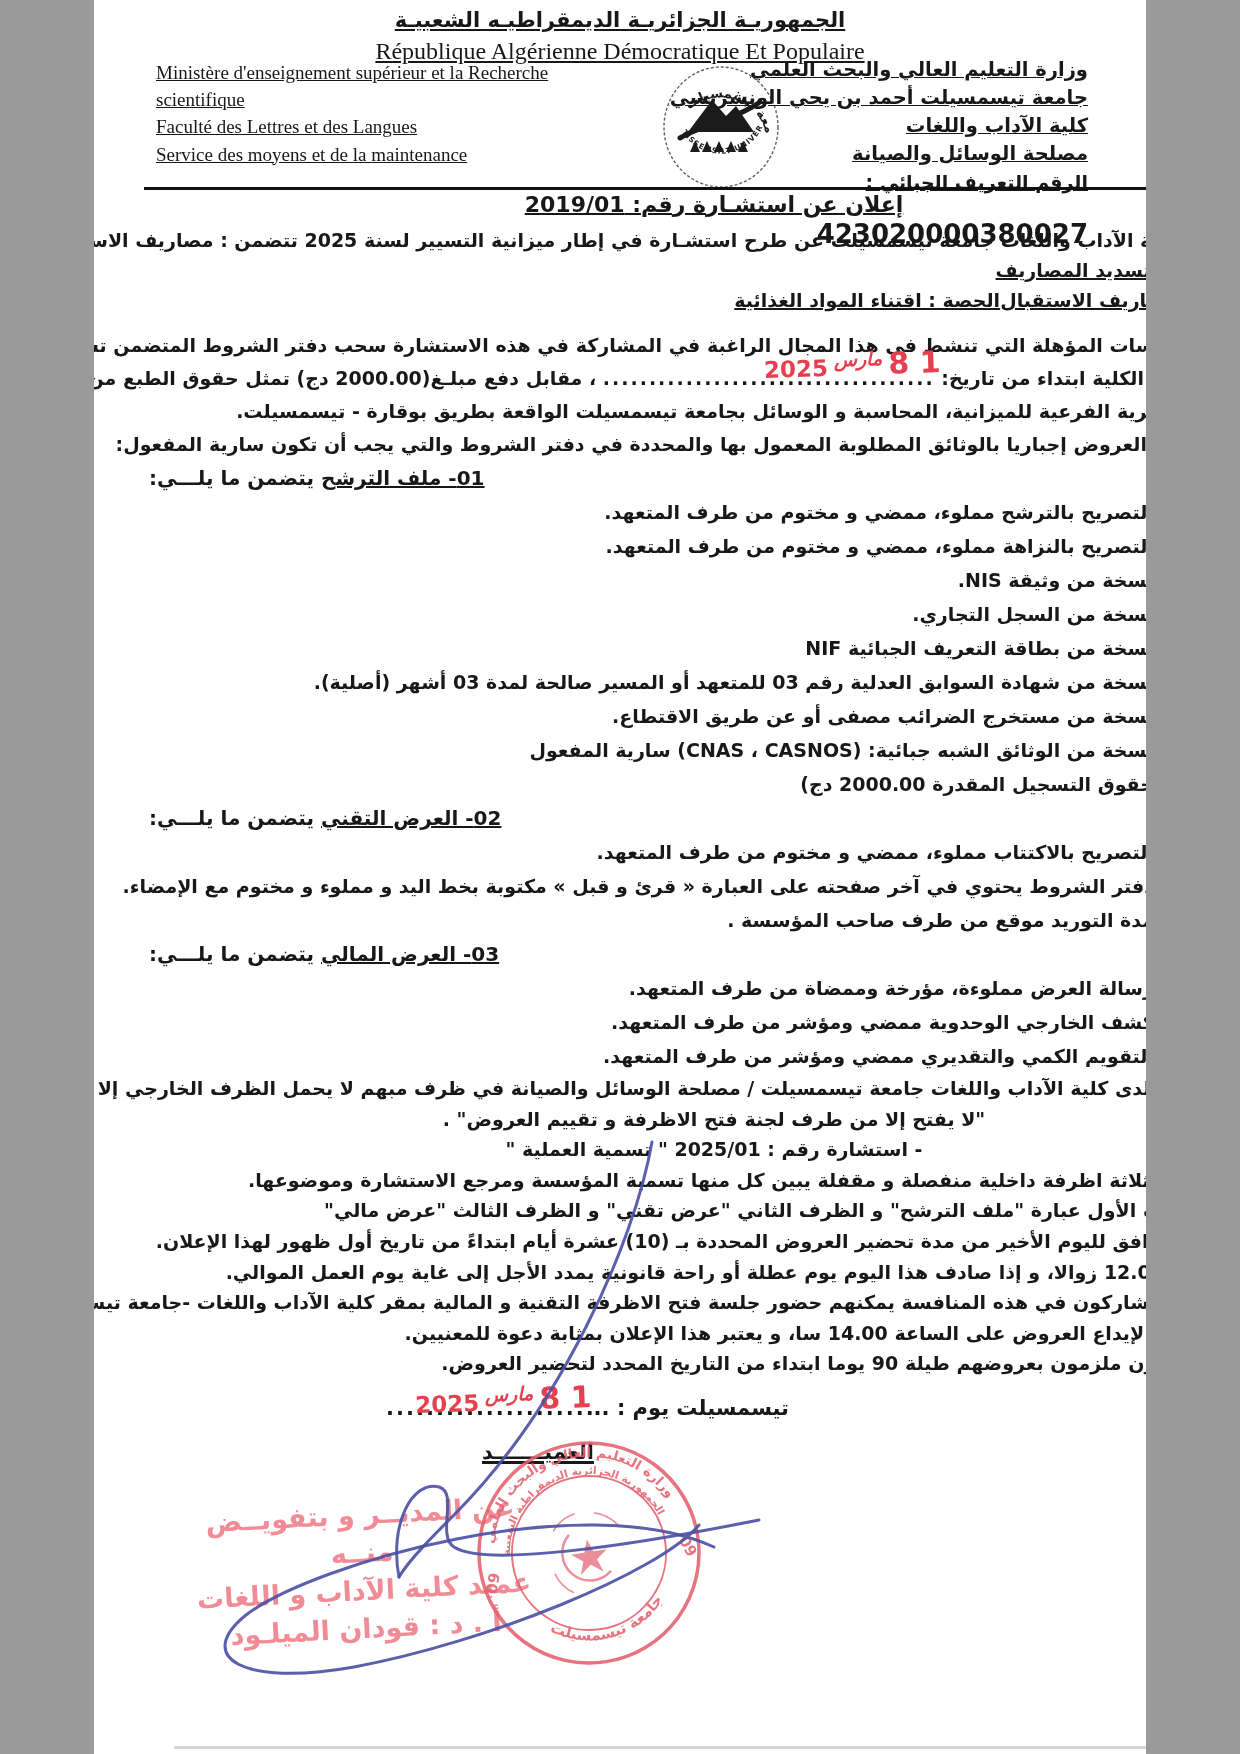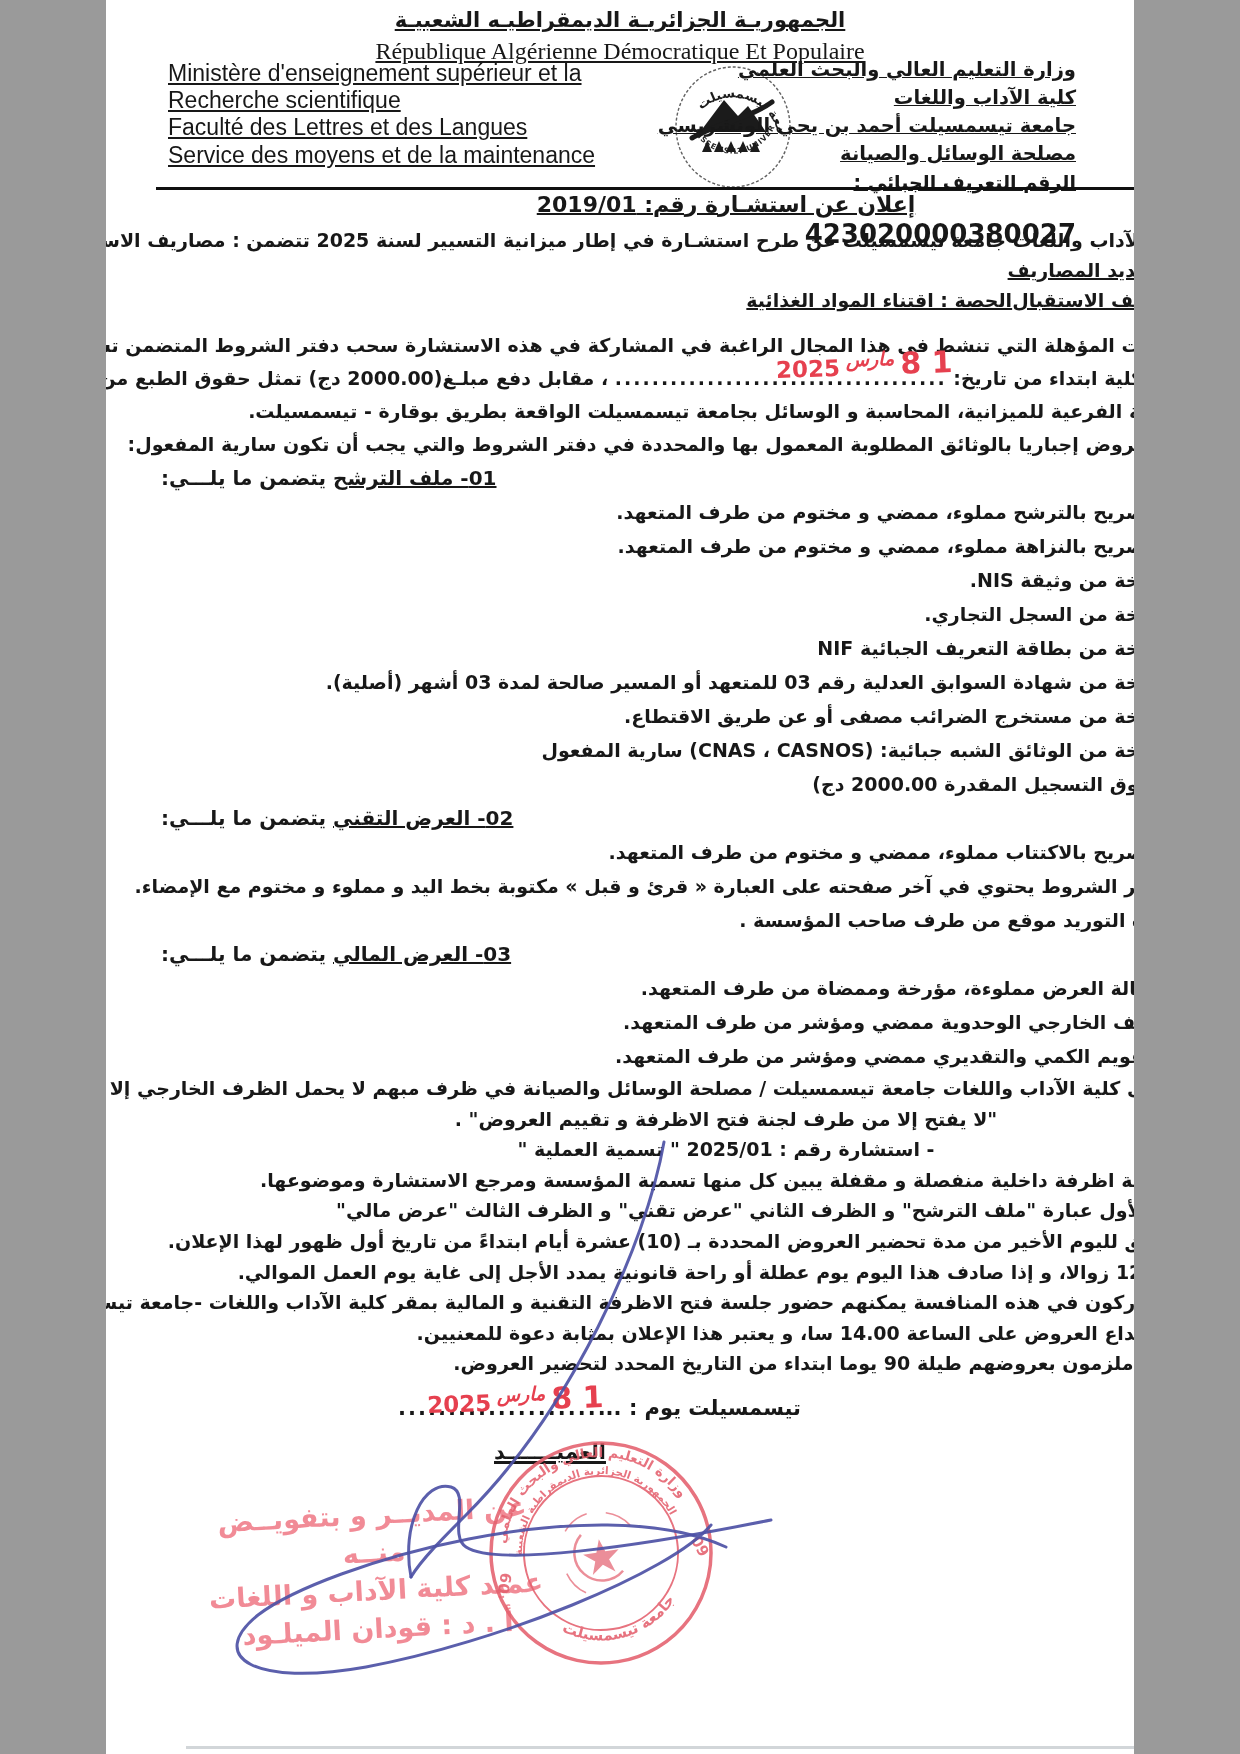--- a/index.html
+++ b/index.html
@@ -1,28 +1,28 @@
 <!DOCTYPE html>
 <html lang="ar"><head>
 <meta charset="utf-8">
 <style>
   html,body{margin:0;padding:0;background:#9a9a9a;}
   .page{position:relative;width:1028px;height:1754px;margin:0 auto;background:#ffffff;
-        font-family:"DejaVu Sans",sans-serif;color:#181818;overflow:hidden;}
+        font-family:"DejaVu Sans",sans-serif;color:#181818;overflow:hidden;padding-left:24px;}
   .u{text-decoration:underline;}
   .ub{text-decoration:underline;text-decoration-thickness:2px;}
   .one{white-space:nowrap;}
 
   
   .h-ar{position:absolute;top:8px;left:0;width:100%;text-align:center;
         font-size:21px;font-weight:bold;direction:rtl;}
   .h-fr{position:absolute;top:38px;left:0;width:100%;text-align:center;
         font-size:24px;font-family:"Liberation Serif",serif;}
   .h-left{position:absolute;top:60px;left:62px;width:480px;
-          font-family:Liberation Sans, sans-serif;font-size:23px;line-height:26.5px;}
+          font-family:Liberation Serif, serif;font-size:19px;line-height:26.5px;}
   .h-left .hl{margin-bottom:1px;}
   .h-right{position:absolute;top:56px;right:58px;width:440px;direction:rtl;text-align:right;
            font-size:19.5px;font-weight:bold;line-height:28px;}
   .h-right .hr-line{margin-bottom:0px;}
   .tax-line{font-size:19px;}
   .tax-line .num{font-size:26px;text-decoration:none;display:inline-block;direction:ltr;margin-top:24px;}
   .h-logo{position:absolute;top:64px;left:566px;width:122px;height:126px;}
   .hrule{position:absolute;top:187px;left:50px;width:1142px;border-top:3px solid #101010;}
 
   
@@ -92,22 +92,22 @@
         <textPath href="#lg-bot" startOffset="8%">TISSEMSILT UNIVERSITY</textPath>
       </text>
       <path d="M28 68 L52 36 L66 52 L76 42 L94 68 Z" fill="#1b1b1b"></path>
       <path d="M20 74 C 44 60, 78 54, 100 38" stroke="#1b1b1b" stroke-width="5" fill="none" stroke-linecap="round"></path>
       <path fill="#1b1b1b" d="M30 88 l5 -11 5 11 z M42 88 l5 -11 5 11 z M54 88 l5 -11 5 11 z M66 88 l5 -11 5 11 z M78 88 l5 -11 5 11 z"></path>
     </svg>
   </div>
 
   <div class="h-right">
     <div class="hr-line u">وزارة التعليم العالي والبحث العلمي</div>
+    <div class="hr-line u">جامعة تيسمسيلت أحمد بن يحي الونشريسي</div>
     <div class="hr-line u">كلية الآداب واللغات</div>
-    <div class="hr-line u">جامعة تيسمسيلت أحمد بن يحي الونشريسي</div>
     <div class="hr-line u">مصلحة الوسائل والصيانة</div>
     <div class="hr-line tax-line">
       <span class="u">الرقم التعريف الجبائي :</span>
       <span class="num">423020000380027</span>
     </div>
   </div>
 
   <div class="hrule"></div>
 
   <div class="body">

